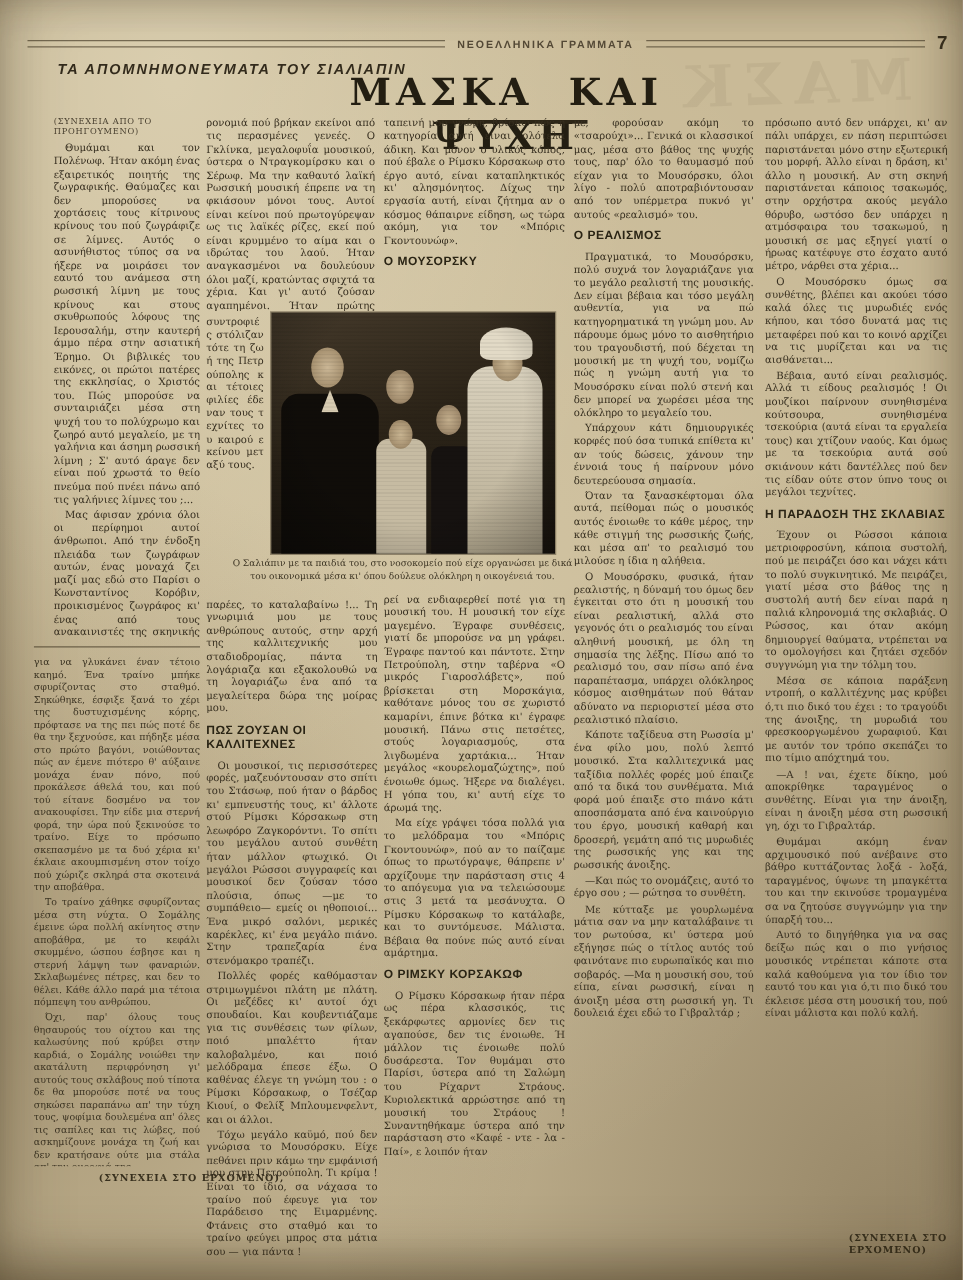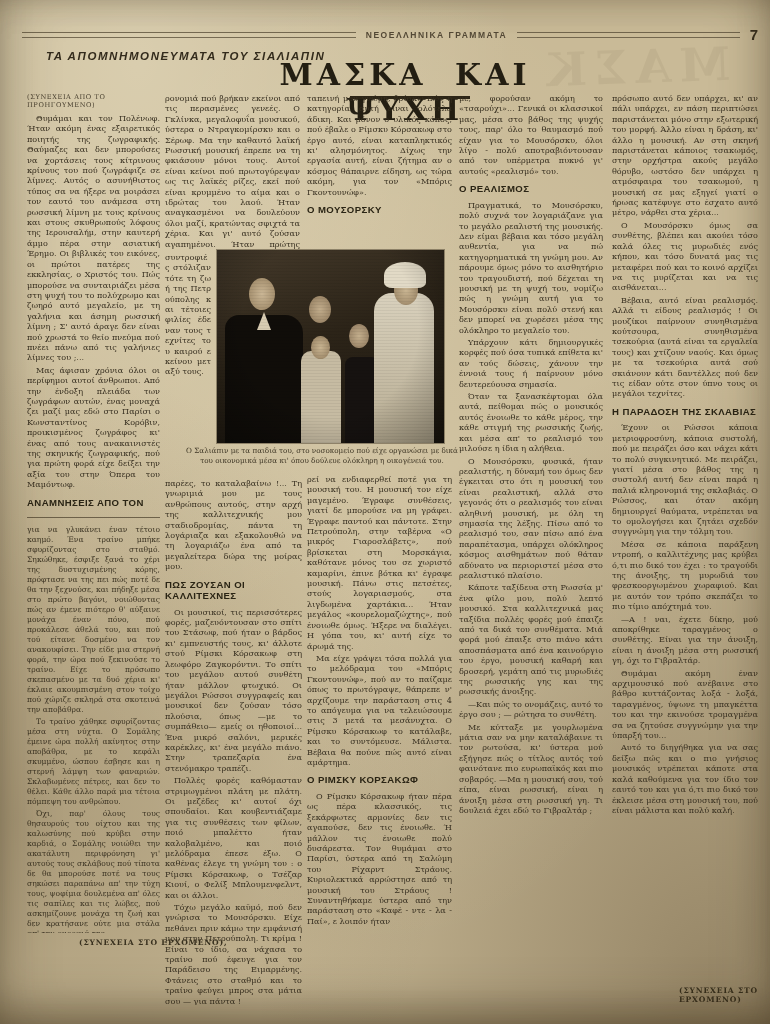--- a/index.html
+++ b/index.html
@@ -67,21 +67,21 @@
     <div class="masthead">ΝΕΟΕΛΛΗΝΙΚΑ ΓΡΑΜΜΑΤΑ</div>
     <div class="rule2 r-right"></div>
     <div class="pageno">7</div>
   </div>
 
   <div class="kicker">ΤΑ ΑΠΟΜΝΗΜΟΝΕΥΜΑΤΑ ΤΟΥ ΣΙΑΛΙΑΠΙΝ</div>
   <div class="title">ΜΑΣΚΑ ΚΑΙ ΨΥΧΗ</div>
   <div class="title-underline"></div>
 
   <div class="col" style="left:27px;top:93px;width:133px;height:912px;">
-    <div style="height:418px;overflow:hidden;">
+    <div style="height:418px;overflow:hidden;margin-left:16px;">
       <p class="contfrom">(ΣΥΝΕΧΕΙΑ ΑΠΟ ΤΟ ΠΡΟΗΓΟΥΜΕΝΟ)</p>
       <p class="bt">Θυμάμαι και τον Πολένωφ. Ήταν ακόμη ένας εξαιρετικός ποιητής της ζωγραφικής. Θαύμαζες και δεν μπορούσες να χορτάσεις τους κίτρινους κρίνους του πού ζωγράφιζε σε λίμνες. Αυτός ο ασυνήθιστος τύπος σα να ήξερε να μοιράσει τον εαυτό του ανάμεσα στη ρωσσική λίμνη με τους κρίνους και στους σκυθρωπούς λόφους της Ιερουσαλήμ, στην καυτερή άμμο πέρα στην ασιατική Έρημο. Οι βιβλικές του εικόνες, οι πρώτοι πατέρες της εκκλησίας, ο Χριστός του. Πώς μπορούσε να συνταιριάζει μέσα στη ψυχή του το πολύχρωμο και ζωηρό αυτό μεγαλείο, με τη γαλήνια και άσημη ρωσσική λίμνη ; Σ' αυτό άραγε δεν είναι πού χρωστά το θείο πνεύμα πού πνέει πάνω από τις γαλήνιες λίμνες του ;...</p>
       <p class="bt">Μας άφισαν χρόνια όλοι οι περίφημοι αυτοί άνθρωποι. Από την ένδοξη πλειάδα των ζωγράφων αυτών, ένας μοναχά ζει μαζί μας εδώ στο Παρίσι ο Κωνσταντίνος Κορόβιν, προικισμένος ζωγράφος κι' ένας από τους ανακαινιστές της σκηνικής ζωγραφικής, πού για πρώτη φορά είχε δείξει την αξία του στην Όπερα του Μαμόντωφ.</p>
       <h3 class="sh">ΑΝΑΜΝΗΣΕΙΣ ΑΠΟ ΤΟΝ ΚΥΚΛΟ ΤΩΝ ΜΟΥΣΙΚΩΝ</h3>
 
     </div>
     <div class="divider"></div>
     <div class="story" style="height:408px;overflow:hidden;">
       <p class="bt noind">για να γλυκάνει έναν τέτοιο καημό. Ένα τραίνο μπήκε σφυρίζοντας στο σταθμό. Σηκώθηκε, έσφιξε ξανά το χέρι της δυστυχισμένης κόρης, πρόφτασε να της πει πώς ποτέ δε θα την ξεχνούσε, και πήδηξε μέσα στο πρώτο βαγόνι, νοιώθοντας πώς αν έμενε πιότερο θ' αύξαινε μονάχα έναν πόνο, πού προκάλεσε άθελά του, και πού τού είτανε δοσμένο να τον ανακουφίσει. Την είδε μια στερνή φορά, την ώρα πού ξεκινούσε το τραίνο. Είχε το πρόσωπο σκεπασμένο με τα δυό χέρια κι' έκλαιε ακουμπισμένη στον τοίχο πού χώριζε σκληρά στα σκοτεινά την αποβάθρα.</p>
       <p class="bt">Το τραίνο χάθηκε σφυρίζοντας μέσα στη νύχτα. Ο Σομάλης έμεινε ώρα πολλή ακίνητος στην αποβάθρα, με το κεφάλι σκυμμένο, ώσπου έσβησε και η στερνή λάμψη των φαναριών. Σκλαβωμένες πέτρες, και δεν το θέλει. Κάθε άλλο παρά μια τέτοια πόμπεψη του ανθρώπου.</p>

